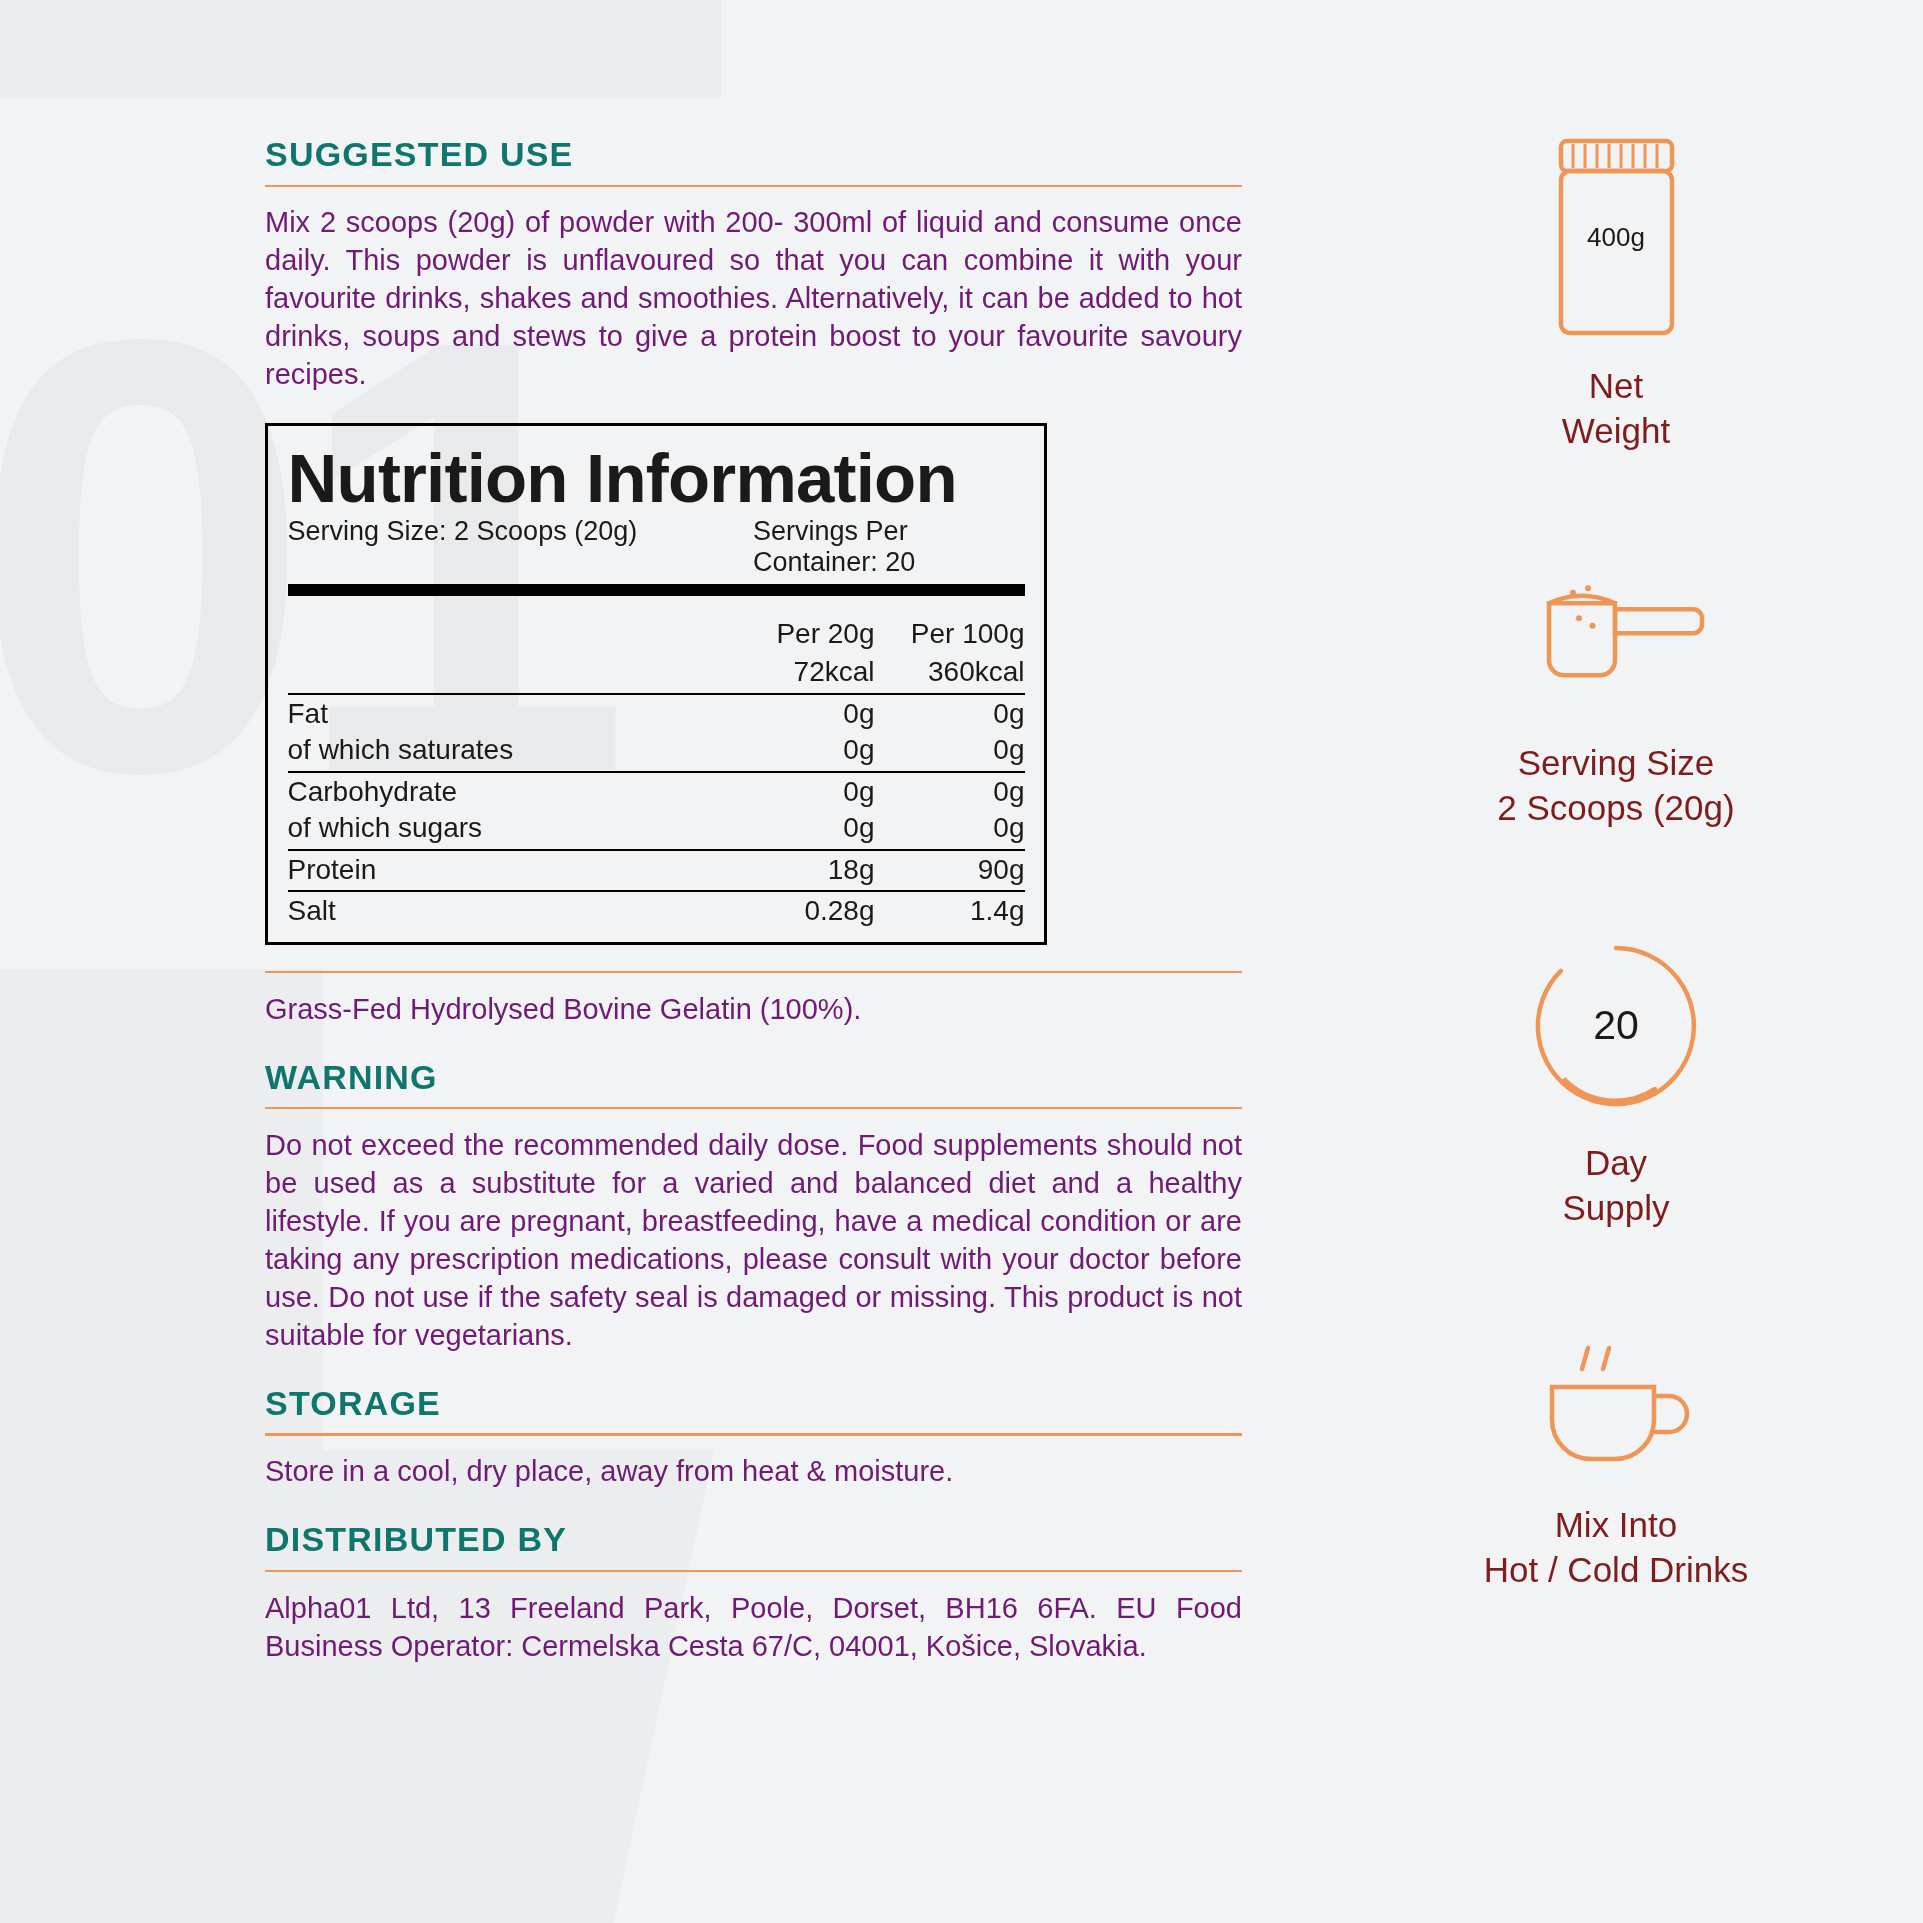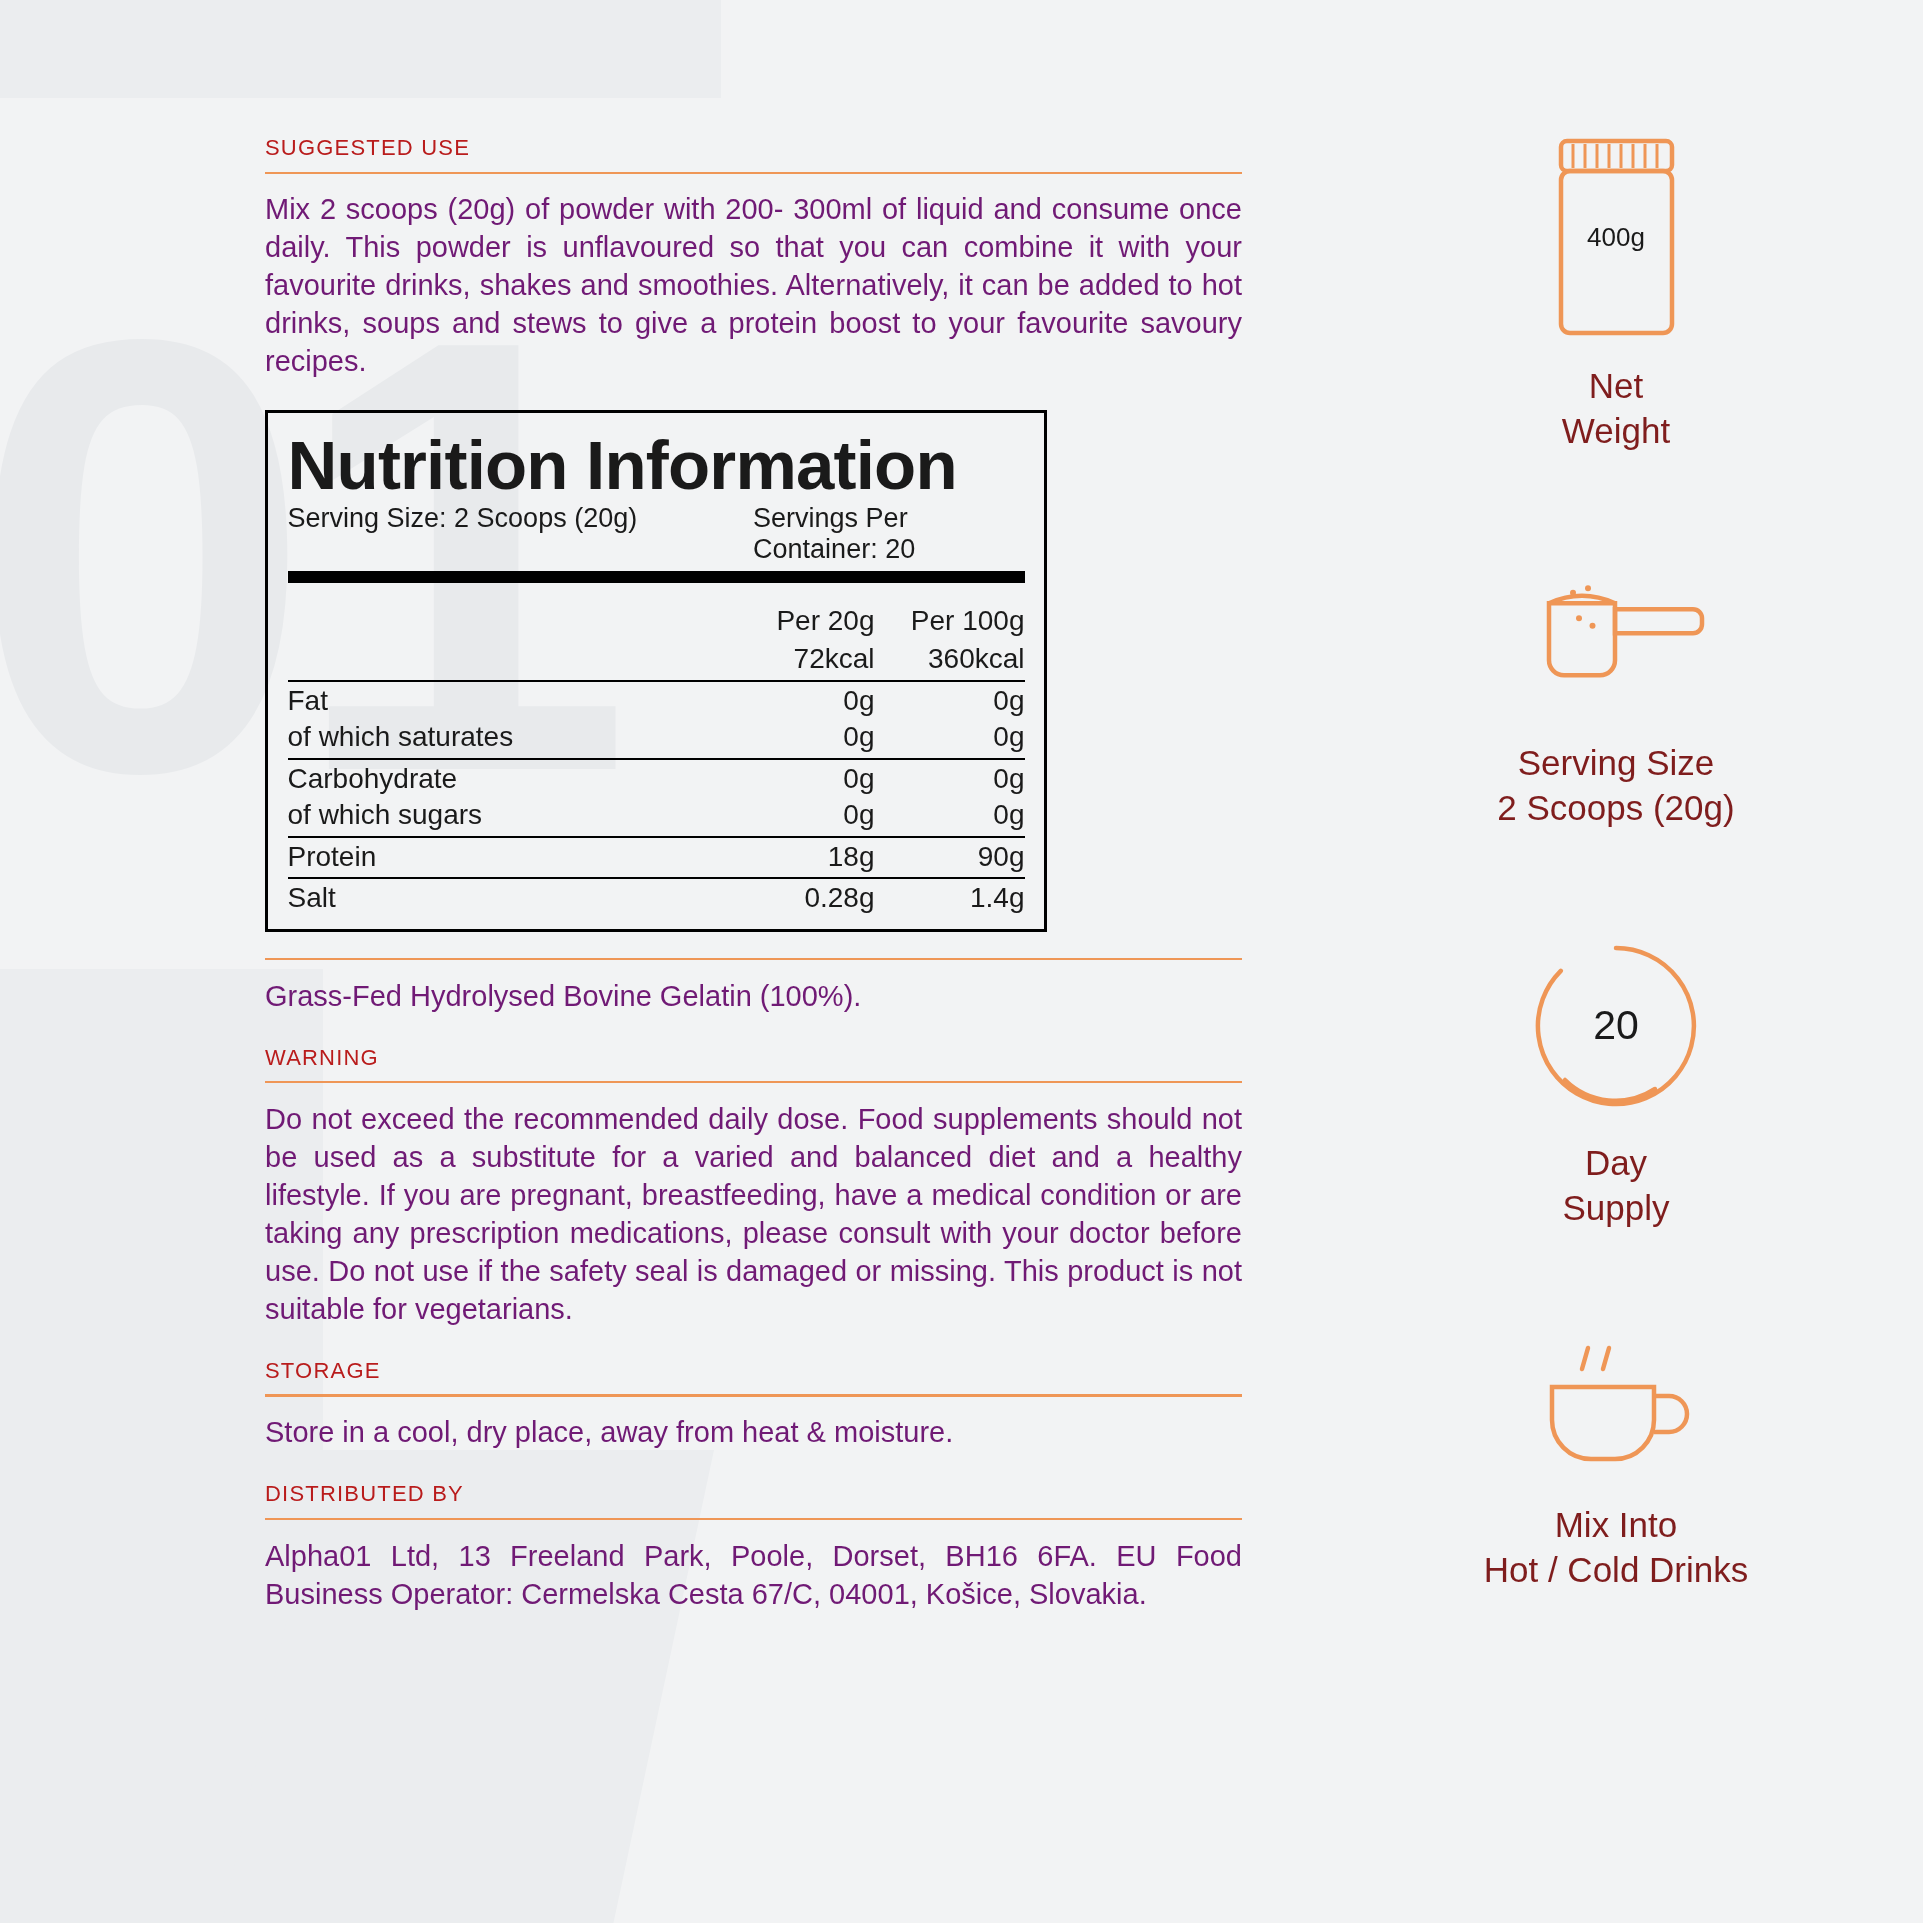--- a/index.html
+++ b/index.html
@@ -56,24 +56,24 @@
 
   .left-col {
     position: absolute;
     left: 265px;
     top: 135px;
     width: 977px;
   }
 
   
   .sec-title {
-    font-size: 22px;
+    font-size: 34px;
     letter-spacing: 1.2px;
-    font-weight: 400;
-    color: #b91c1c;
+    font-weight: 700;
+    color: #0f766e;
     margin: 0 0 10.5px 0;
   }
   .sec-rule {
     height: 2.3px;
     background: #ef9656;
     width: 977px;
     margin-bottom: 16.5px;
   }
   .body-text {
     font-size: 29px;

